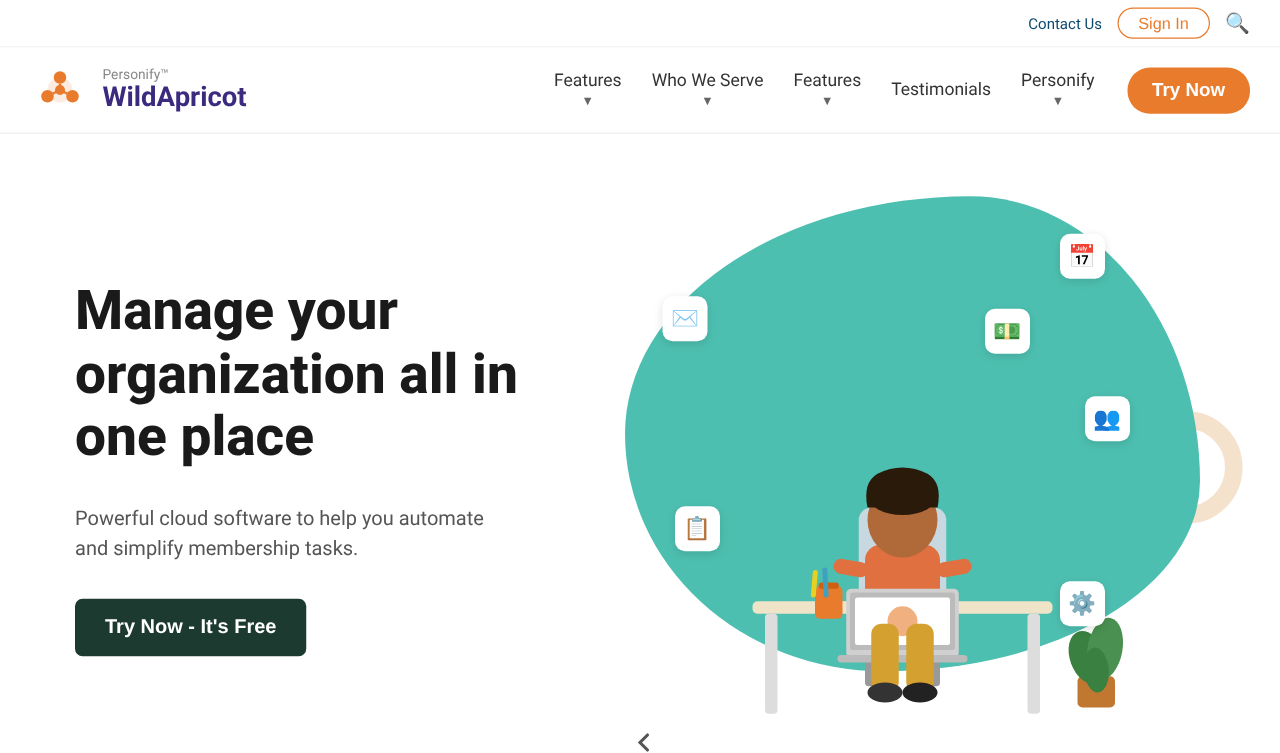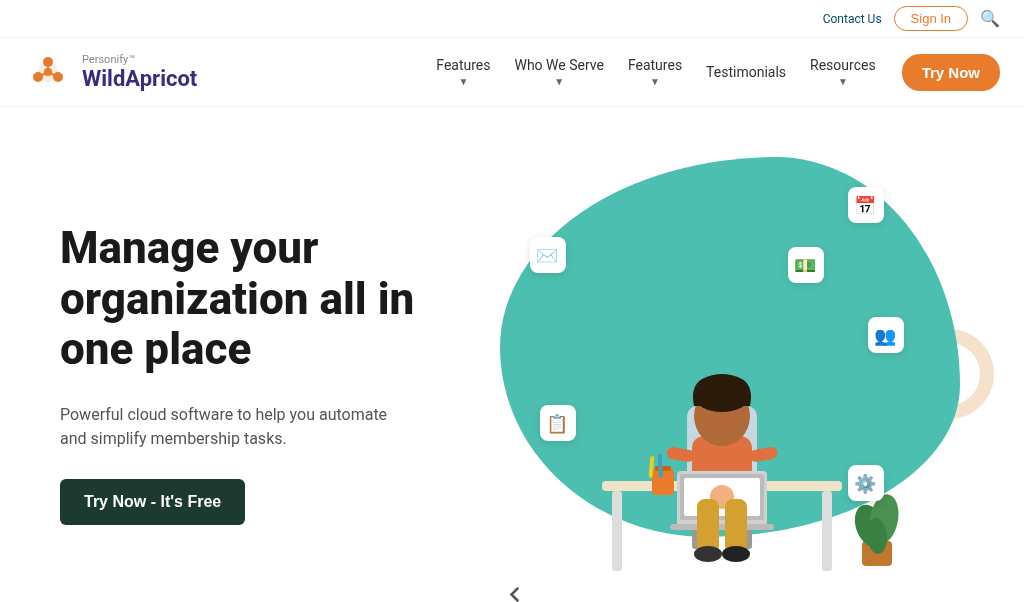--- a/index.html
+++ b/index.html
@@ -129,21 +129,21 @@
       <span class="nav-chevron">▼</span>
     </button>
     <button class="nav-item">
       <span>Features</span>
       <span class="nav-chevron">▼</span>
     </button>
     <button class="nav-item">
       <span>Testimonials</span>
     </button>
     <button class="nav-item">
-      <span>Resources</span>
+      <span>Personify</span>
       <span class="nav-chevron">▼</span>
     </button>
   </div>
 
   <button class="try-now-btn">Try Now</button>
 </nav>
 
 <section class="hero">
   <div class="hero-left">
     <h1 class="hero-title">Manage your organization all in one place</h1>

